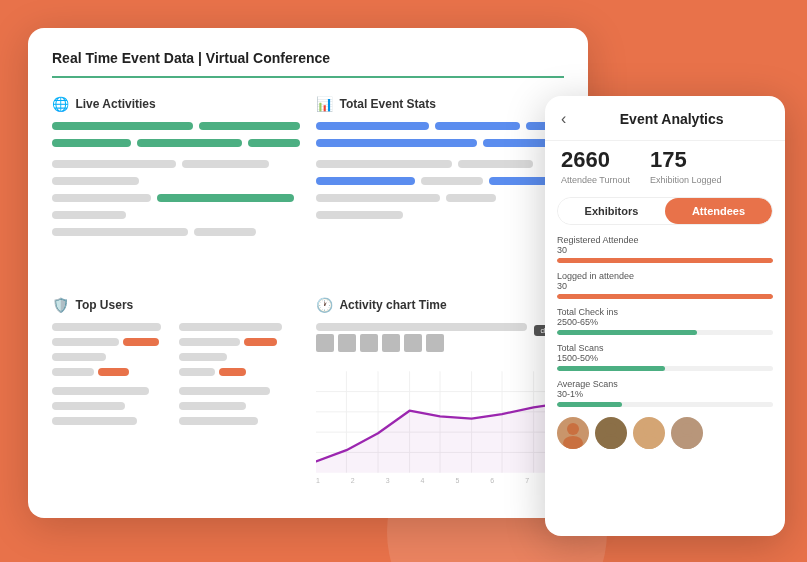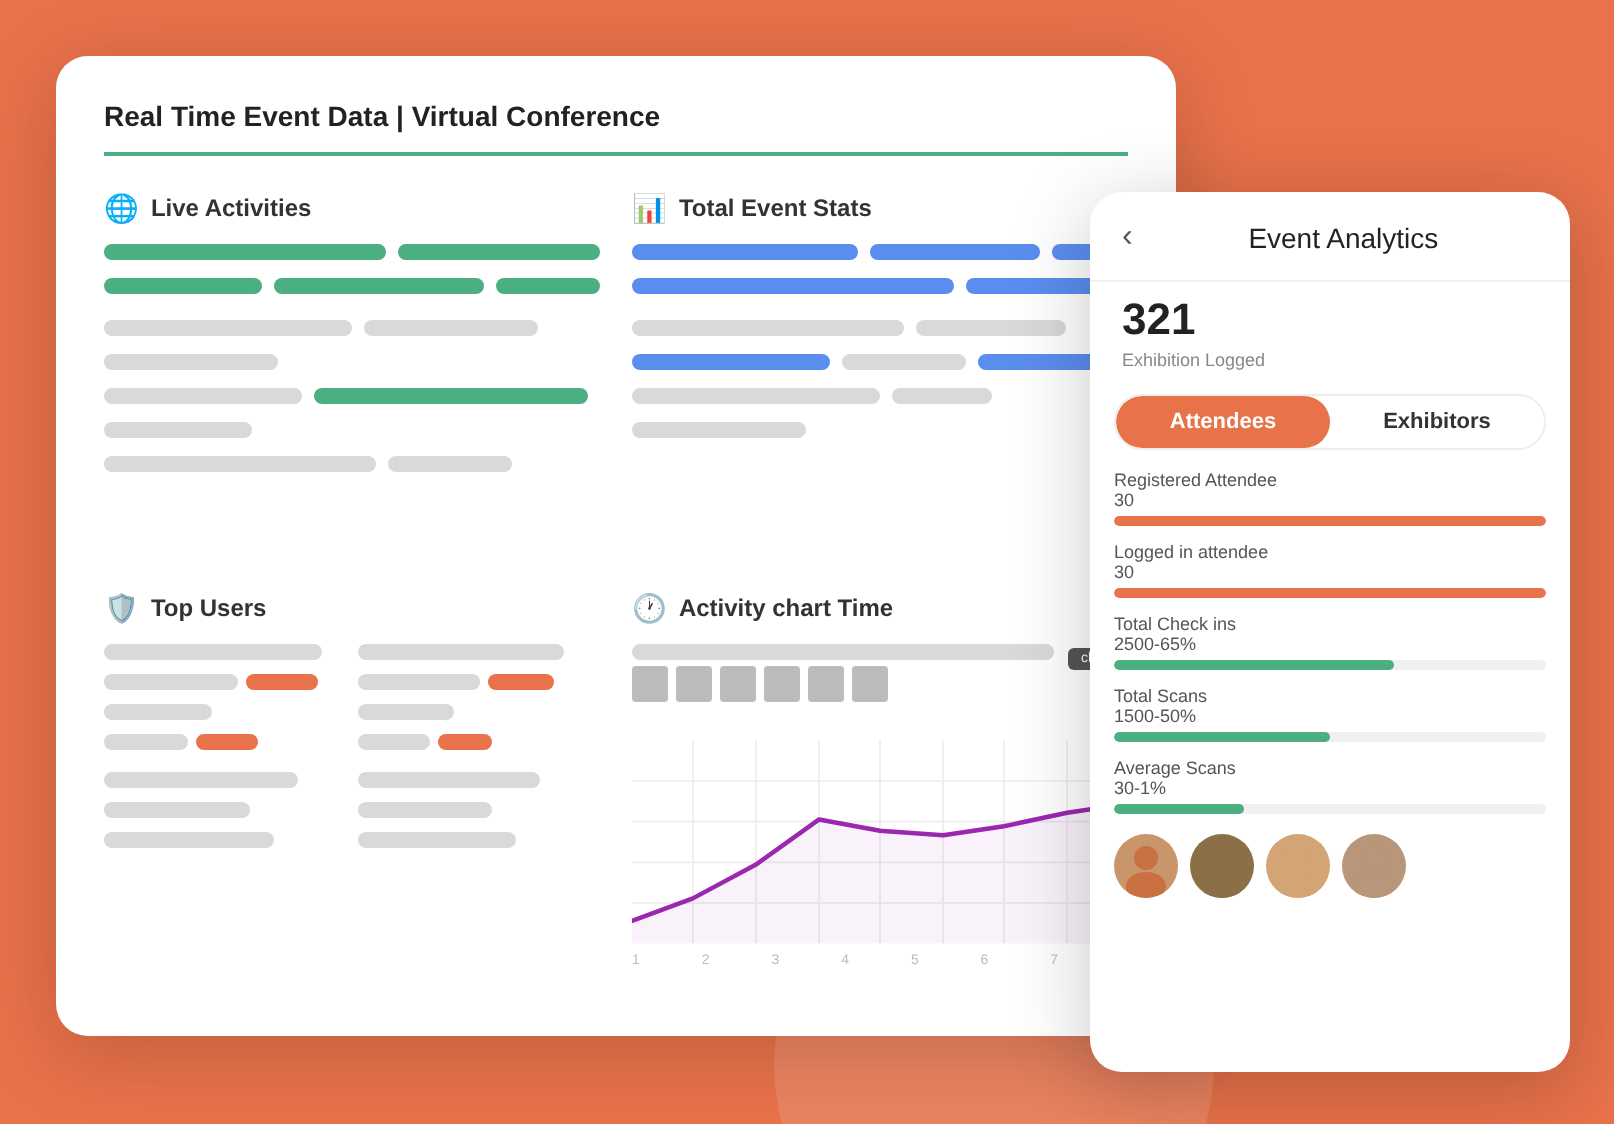--- a/index.html
+++ b/index.html
@@ -132,21 +132,21 @@
     }
 
     .back-btn {
       font-size: 16px;
       color: #555;
       cursor: pointer;
     }
 
     .panel-title {
       font-size: 14px;
-      font-weight: 400;
+      font-weight: 700;
       color: #222;
       flex: 1;
       text-align: center;
     }
 
     .day-tabs {
       display: flex;
       gap: 6px;
       padding: 10px 12px;
       overflow: hidden;
@@ -462,28 +462,32 @@
 <div class="analytics-panel">
 
   <div class="panel-header">
     <span class="back-btn">‹</span>
     <span class="panel-title">Event Analytics</span>
   </div>
 
 
   <div class="stats-row">
     <div class="stat-item">
-      <div class="stat-number">321</div>
+      <div class="stat-number">2660</div>
+      <div class="stat-label">Attendee Turnout</div>
+    </div>
+    <div class="stat-item">
+      <div class="stat-number">175</div>
       <div class="stat-label">Exhibition Logged</div>
     </div>
   </div>
 
   <div class="toggle-row">
+    <div class="toggle-btn inactive">Exhibitors</div>
     <div class="toggle-btn active">Attendees</div>
-    <div class="toggle-btn inactive">Exhibitors</div>
   </div>
 
   <div class="metrics-list">
 
     <div class="metric-item">
       <div class="metric-header">
         <span>Registered Attendee</span>
         <span>30</span>
       </div>
       <div class="metric-bar-bg">

